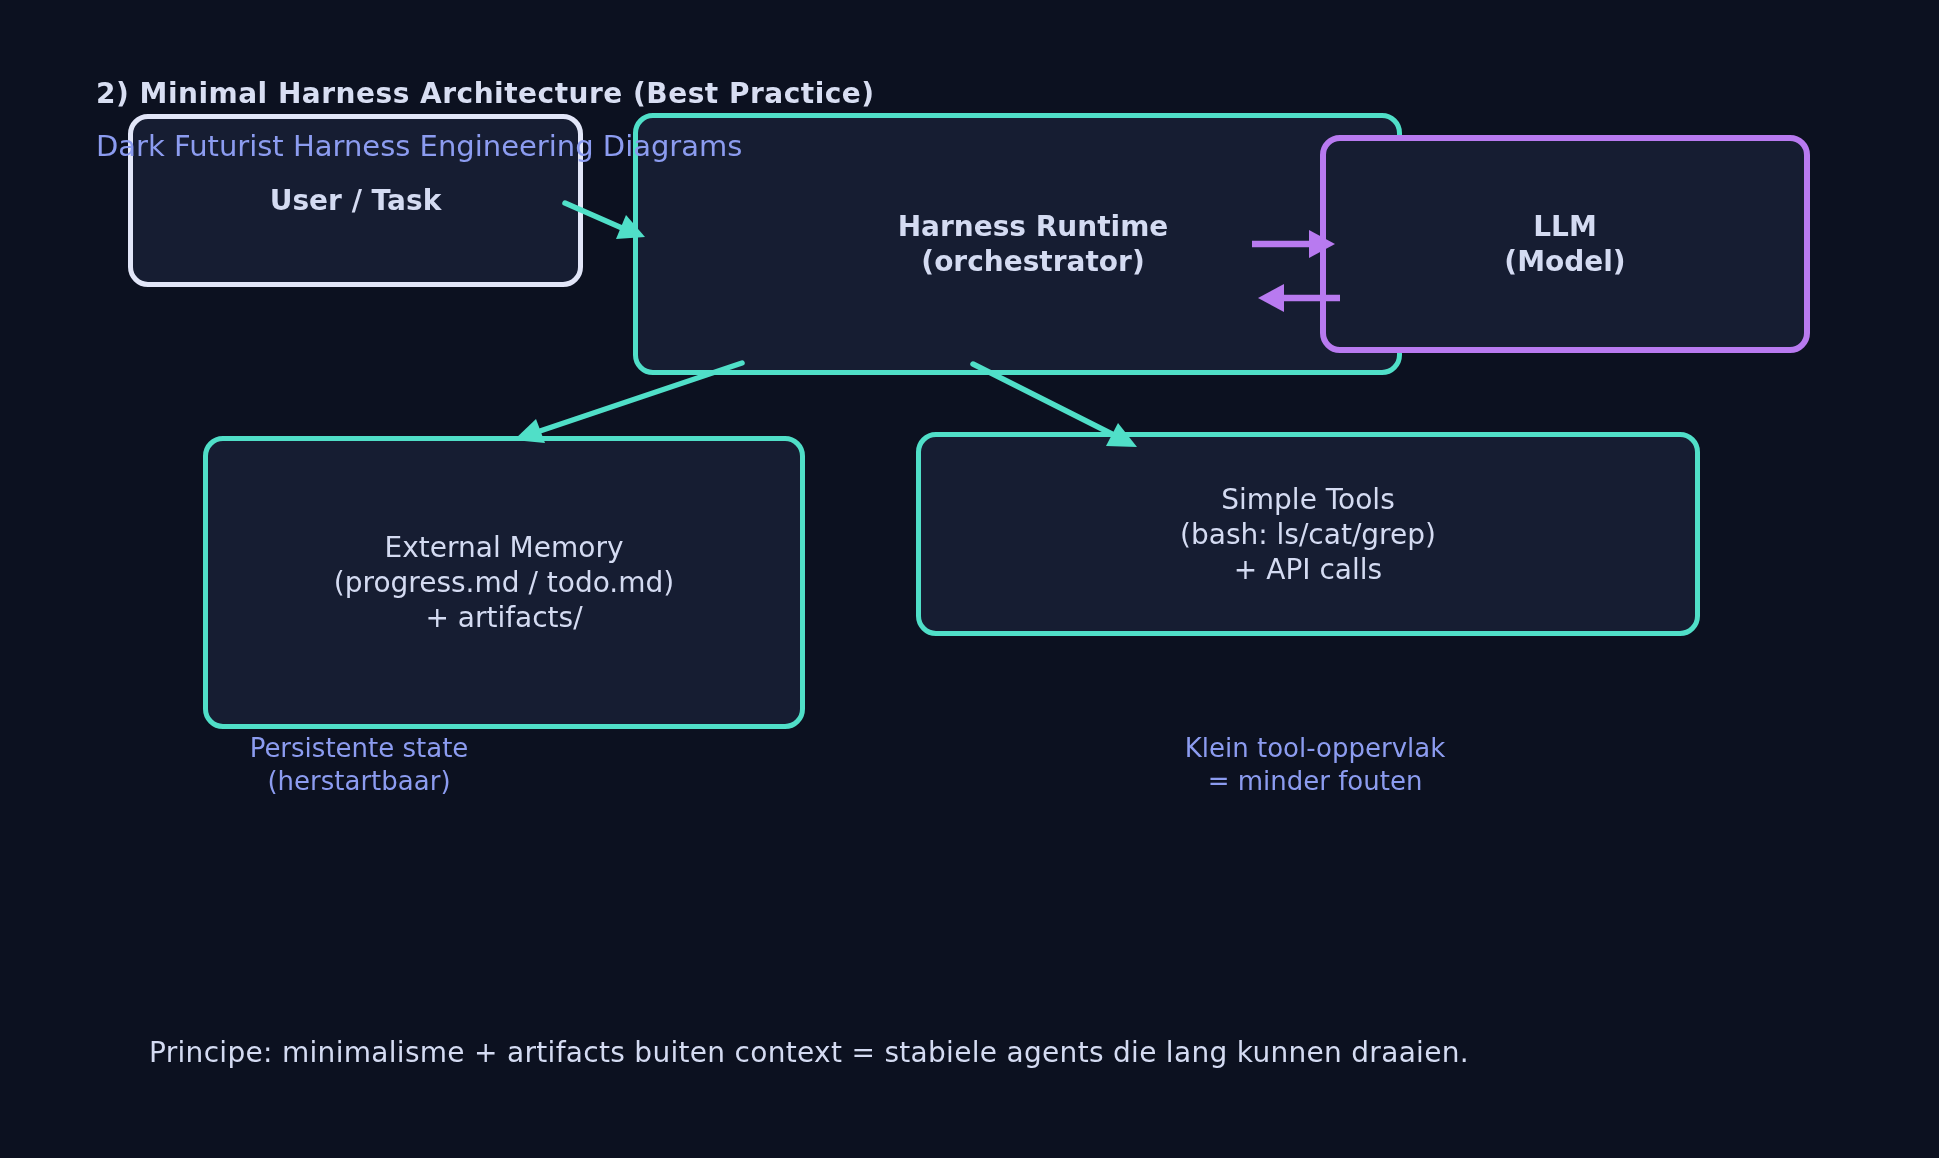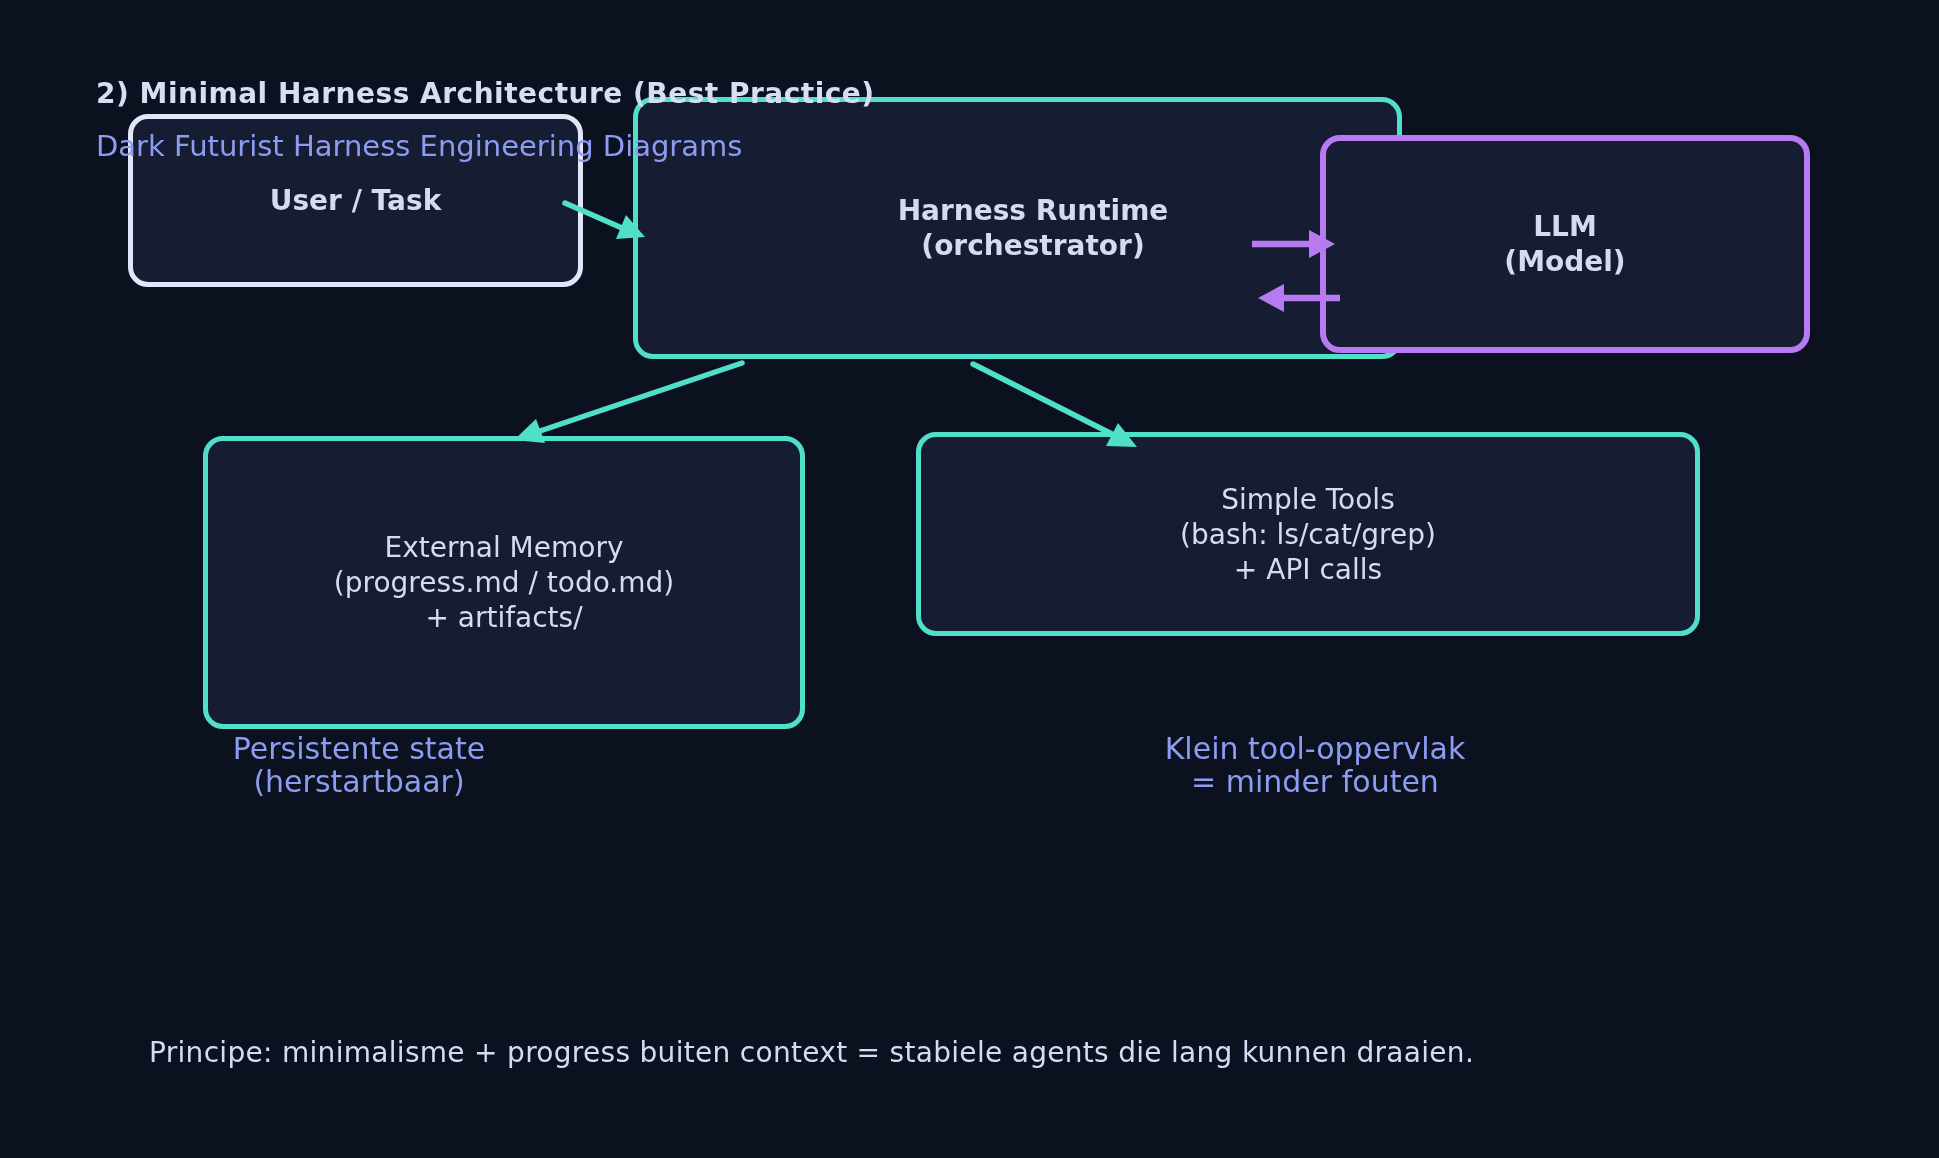--- a/index.html
+++ b/index.html
@@ -14,32 +14,32 @@
   .title{position:absolute;left:96px;top:78px;z-index:10;font-size:28px;font-weight:700;
          letter-spacing:.5px;color:var(--title-color);line-height:1.15;white-space:nowrap;}
   .subtitle{position:absolute;left:96px;top:130px;z-index:10;font-size:29px;
          color:var(--caption-color);line-height:1.15;white-space:nowrap;}
 
   .node{position:absolute;z-index:1;background:var(--box-fill);border-radius:20px;
         display:flex;align-items:center;justify-content:center;text-align:center;}
   .node-label{font-size:28px;line-height:35px;color:var(--text-color);white-space:pre-line;}
   .node-label.bold{font-weight:700;}
   .node.user   {left:128px;top:114px;width:455px;height:173px;border:5px solid var(--border-light);}
-  .node.harness{left:633px;top:97px;width:769px;height:262px;border:5px solid var(--teal);padding-left:31px;}
+  .node.harness{left:633px;top:113px;width:769px;height:262px;border:5px solid var(--teal);padding-left:31px;}
   .node.llm    {left:1320px;top:135px;width:490px;height:218px;border:6px solid var(--purple);}
   .node.memory {left:203px;top:436px;width:602px;height:293px;border:5px solid var(--teal);}
   .node.tools  {left:916px;top:432px;width:784px;height:204px;border:5px solid var(--teal);}
 
   svg.arrows{position:absolute;left:0;top:0;z-index:5;pointer-events:none;}
   .teal line{stroke:var(--teal);stroke-width:5.5;stroke-linecap:round;}
   .teal polygon{fill:var(--teal);}
   .purple line{stroke:var(--purple);stroke-width:6.5;stroke-linecap:butt;}
   .purple polygon{fill:var(--purple);}
 
-  .caption{position:absolute;z-index:10;width:400px;text-align:center;font-size:30px;
+  .caption{position:absolute;z-index:10;width:400px;text-align:center;font-size:26px;
            line-height:33px;color:var(--caption-color);white-space:pre-line;}
   .caption-memory{left:159px;top:732px;}
   .caption-tools{left:1115px;top:732px;}
 
   .footer{position:absolute;left:149px;top:1036px;z-index:10;font-size:28px;
           letter-spacing:.3px;color:var(--text-color);white-space:nowrap;}
 </style>
 </head>
 <body>
 
@@ -95,15 +95,15 @@
       <line x1="1340" y1="298" x2="1284" y2="298"></line>
       <polygon points="1258,298 1284,284 1284,312"></polygon>
     </g>
   </svg>
 
   <div class="caption caption-memory">Persistente state
 (herstartbaar)</div>
   <div class="caption caption-tools">Klein tool-oppervlak
 = minder fouten</div>
 
-  <div class="footer">Principe: minimalisme + progress buiten context = stabiele agents die lang kunnen draaien.</div>
+  <div class="footer">Principe: minimalisme + artifacts buiten context = stabiele agents die lang kunnen draaien.</div>
 
 </div>
 
 </body></html>

